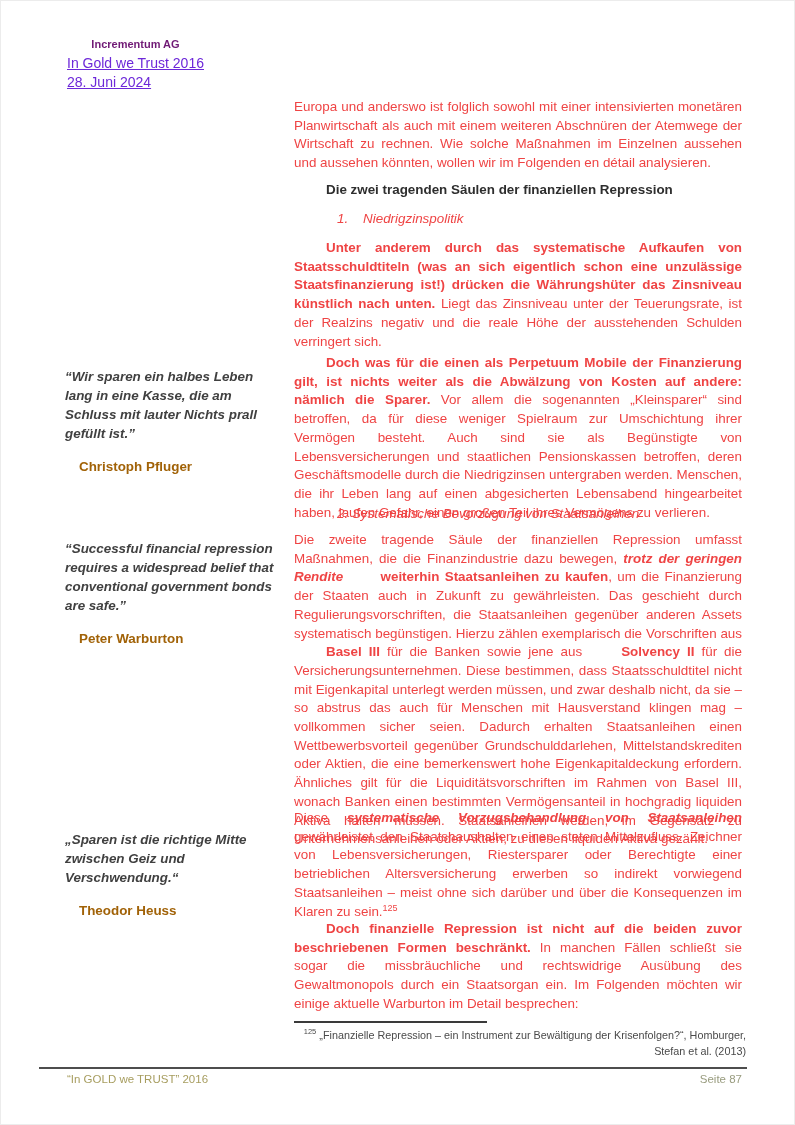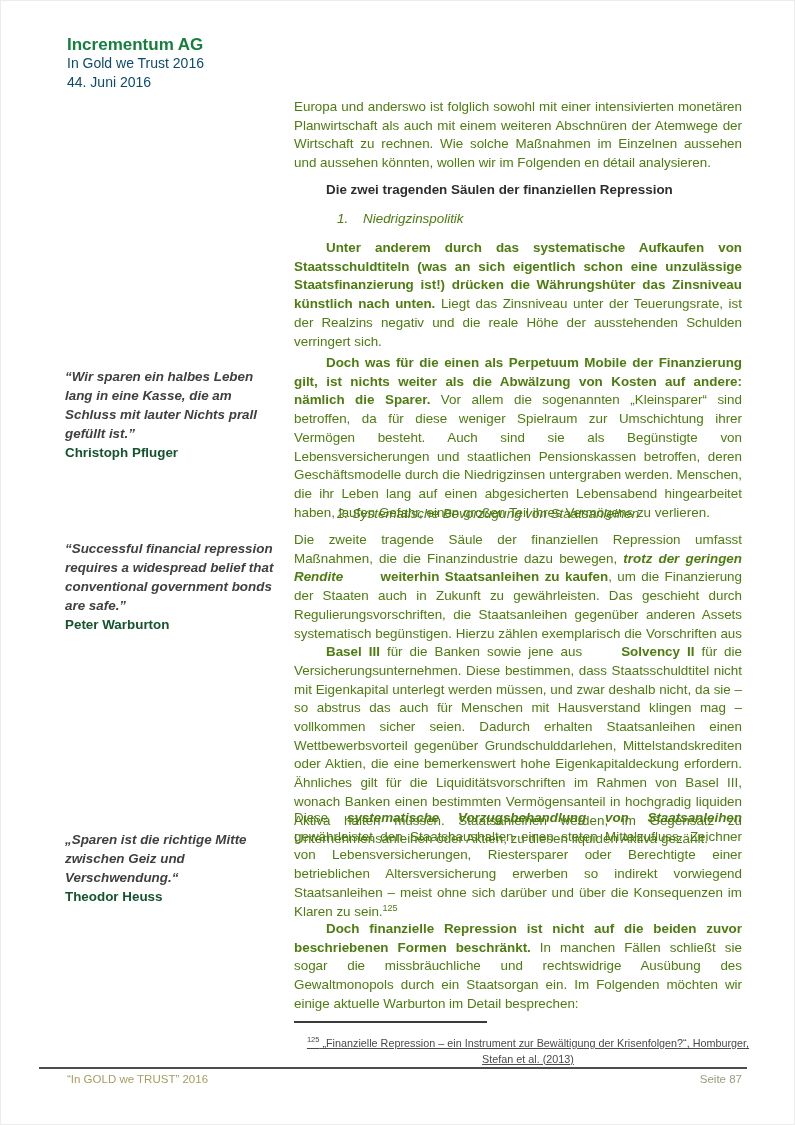--- a/index.html
+++ b/index.html
@@ -8,57 +8,57 @@
     width:795px;height:1125px;
     background:#ffffff;
     border:1px solid #ececec;
     box-sizing:border-box;
     font-family:"Liberation Sans","DejaVu Sans",sans-serif;
     color:#3c3c3c;
     overflow:hidden;
   }
   
   .hdr{position:absolute;left:66px;top:34px;line-height:19px;font-size:14px;}
-  .hdr .h-company{font-weight:bold;color:#15803d;font-size:17px;}
-  .hdr .h-report,.hdr .h-date{color:#0c4a6e;}
+  .hdr .h-company{font-weight:bold;color:#701a75;font-size:11px;text-align:center;}
+  .hdr .h-report,.hdr .h-date{color:#6d28d9;text-decoration:underline;}
   
   .bblock{
     position:absolute;left:293px;width:448px;
     margin:0;font-size:13.4px;line-height:18.7px;
-    text-align:justify;color:#4d7c0f;
+    text-align:justify;color:#ef4444;
   }
   .bblock.heading{font-weight:bold;text-align:left;color:#2e2e2e;}
   .bblock.subheading{font-style:italic;text-align:left;}
   .rs-b{font-weight:bold;padding-left:32px;}
   .rs-i{font-style:italic;margin-left:43px;}
   .rs-bi{font-weight:bold;font-style:italic;}
   sup{font-size:9px;line-height:0;vertical-align:super;}
   
   .pullquote{position:absolute;left:64px;width:212px;font-size:13.4px;line-height:19px;}
   .pullquote .pq-text{margin:0;font-weight:bold;font-style:italic;color:#404040;}
-  .pullquote .pq-author{margin:0;font-weight:bold;color:#14532d;}
+  .pullquote .pq-author{margin:14px;font-weight:bold;color:#a16207;}
   
   .footnote-sep{position:absolute;left:293px;top:1020px;width:193px;height:2px;background:#3a3a3a;}
-  .footnote{position:absolute;left:293px;top:1027px;width:452px;margin:8px;
-    font-size:10.8px;line-height:15.5px;color:#4a4a4a;text-align:center;text-decoration:underline;}
+  .footnote{position:absolute;left:293px;top:1027px;width:452px;margin:0;
+    font-size:10.8px;line-height:15.5px;color:#4a4a4a;text-align:right;}
   .footnote sup{font-size:7.5px;}
   
   .footer-rule{position:absolute;left:38px;top:1066px;width:708px;height:2px;background:#4d4d4d;}
   .footer-left{position:absolute;left:66px;top:1072px;font-size:11.5px;font-weight:normal;color:#a79d5f;}
   .footer-right{position:absolute;right:52px;top:1072px;font-size:11.5px;color:#999c7f;}
 </style>
 </head>
 <body>
 
 <div class="page">
 
   <header class="hdr">
     <div class="h-company">Incrementum AG</div>
     <div class="h-report">In Gold we Trust 2016</div>
-    <div class="h-date">44. Juni 2016</div>
+    <div class="h-date">28. Juni 2024</div>
   </header>
 
   <aside class="pullquote" style="top:366px">
     <p class="pq-text">“Wir sparen ein halbes Leben lang in eine Kasse, die am Schluss mit lauter Nichts prall gefüllt ist.”</p>
     <p class="pq-author">Christoph Pfluger</p>
   </aside>
   <aside class="pullquote" style="top:829px">
     <p class="pq-text">„Sparen ist die richtige Mitte zwischen Geiz und Verschwendung.“</p>
     <p class="pq-author">Theodor Heuss</p>
   </aside>

